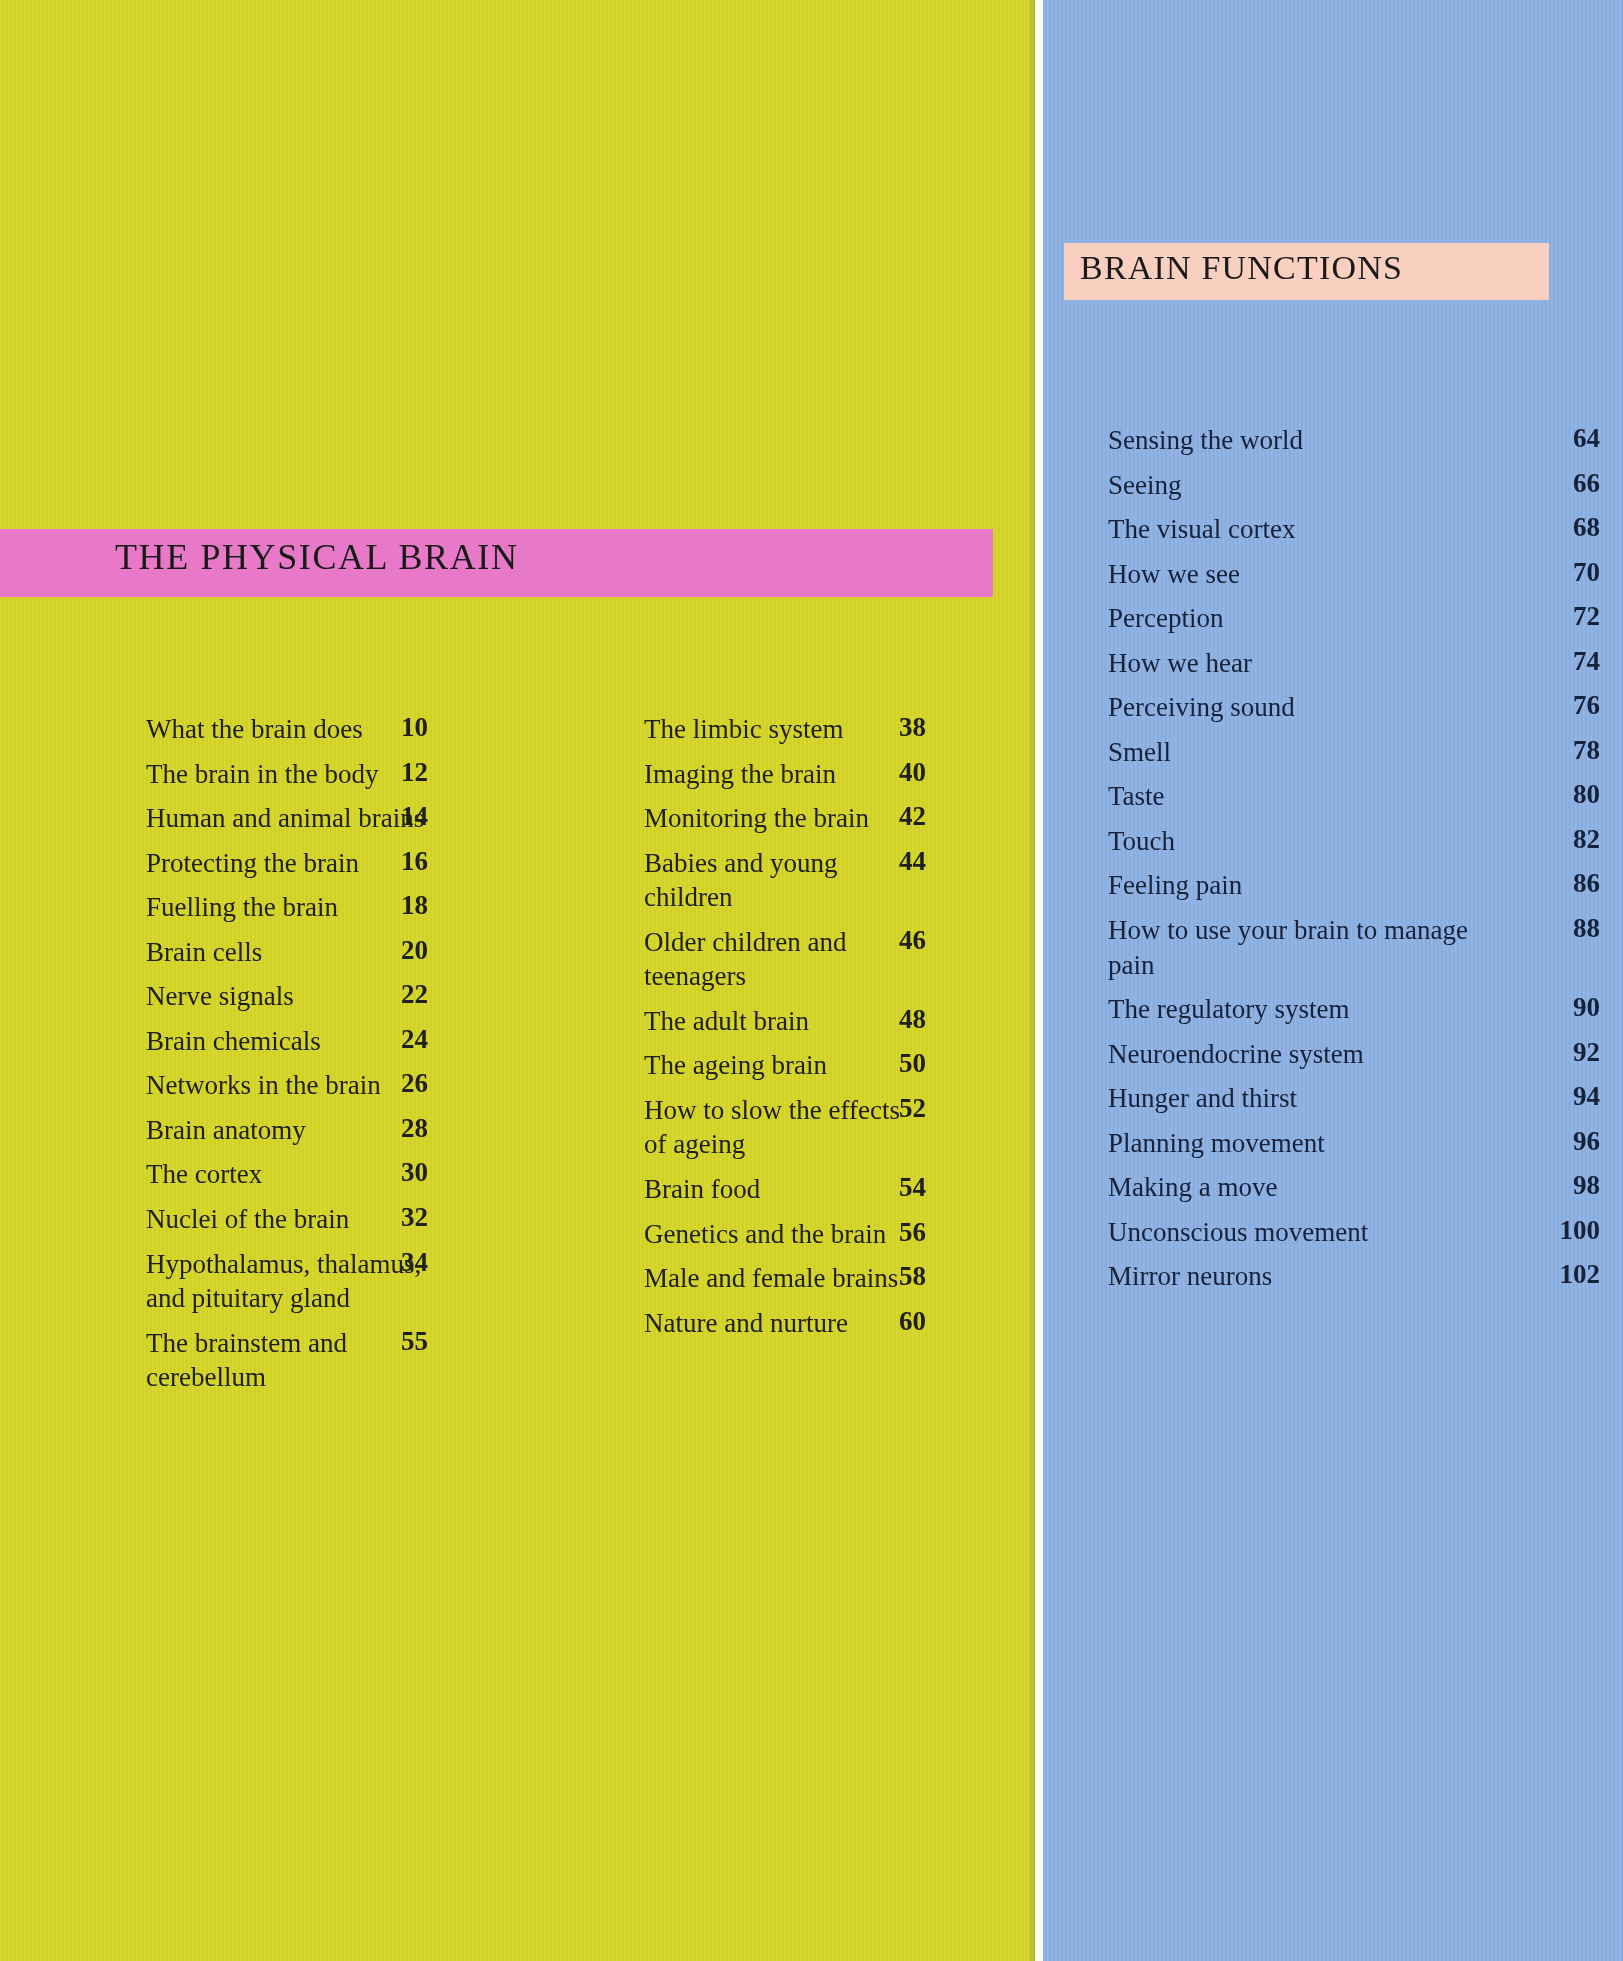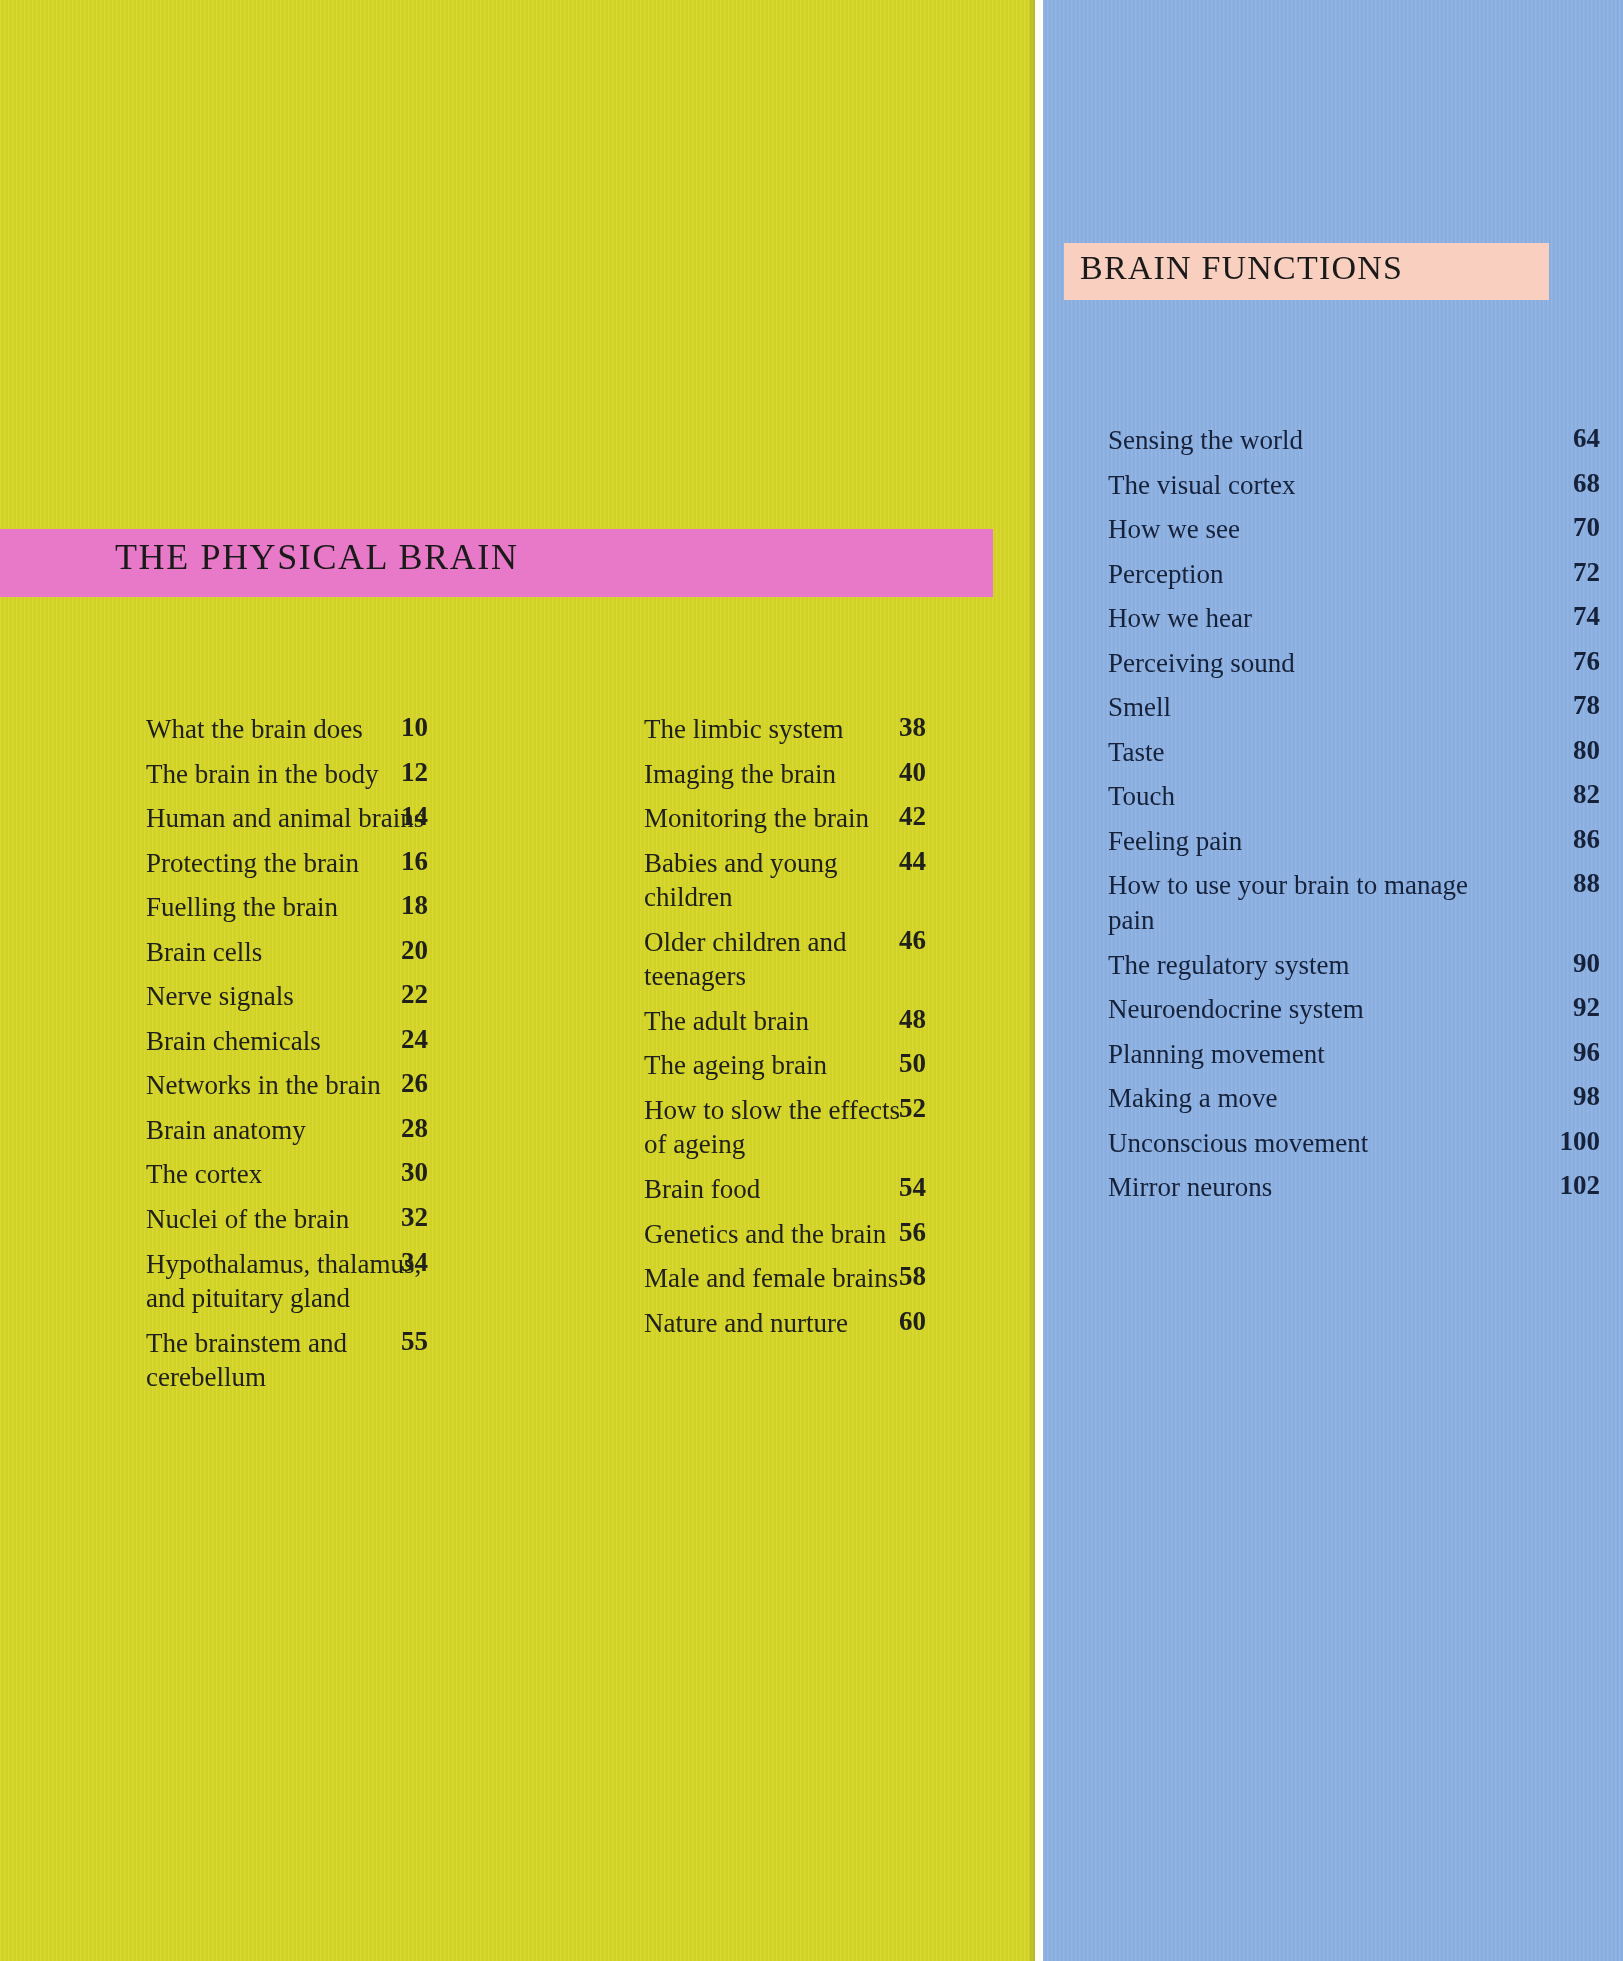--- a/index.html
+++ b/index.html
@@ -266,20 +266,24 @@
       <div class="banner-text">BRAIN FUNCTIONS</div>
     </div>
 
     <div class="toc-col right">
 
       <div class="toc-item">
         <span class="toc-title">Sensing the world</span>
         <span class="toc-page">64</span>
       </div>
       <div class="toc-item">
+        <span class="toc-title">Seeing</span>
+        <span class="toc-page">66</span>
+      </div>
+      <div class="toc-item">
         <span class="toc-title">The visual cortex</span>
         <span class="toc-page">68</span>
       </div>
       <div class="toc-item">
         <span class="toc-title">How we see</span>
         <span class="toc-page">70</span>
       </div>
       <div class="toc-item">
         <span class="toc-title">Perception</span>
         <span class="toc-page">72</span>
@@ -314,20 +318,24 @@
       </div>
       <div class="toc-item">
         <span class="toc-title">The regulatory system</span>
         <span class="toc-page">90</span>
       </div>
       <div class="toc-item">
         <span class="toc-title">Neuroendocrine system</span>
         <span class="toc-page">92</span>
       </div>
       <div class="toc-item">
+        <span class="toc-title">Hunger and thirst</span>
+        <span class="toc-page">94</span>
+      </div>
+      <div class="toc-item">
         <span class="toc-title">Planning movement</span>
         <span class="toc-page">96</span>
       </div>
       <div class="toc-item">
         <span class="toc-title">Making a move</span>
         <span class="toc-page">98</span>
       </div>
       <div class="toc-item">
         <span class="toc-title">Unconscious movement</span>
         <span class="toc-page">100</span>

